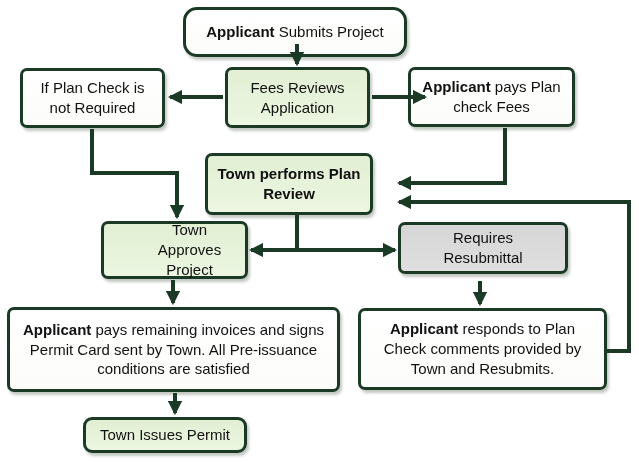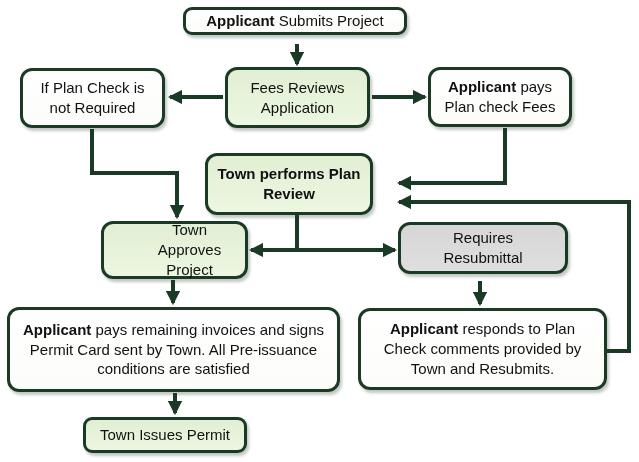--- a/index.html
+++ b/index.html
@@ -7,37 +7,37 @@
     position:relative;
     width:639px;height:462px;
     background:var(--background,#fff);
     font-family:"Liberation Sans",sans-serif;
     overflow:hidden;
   }
   .node{
     position:absolute;
     box-sizing:border-box;
     border:3px solid var(--dark-green,#1b3a26);
-    border-radius:12px;
+    border-radius:7px;
     display:flex;align-items:center;justify-content:center;
     text-align:center;
     font-size:15px;line-height:1.32;
     color:var(--text,#111);
     padding:2px 6px;
     box-shadow:2px 3px 3px rgba(120,132,120,.45);
   }
   .node .b{font-weight:bold;}
   .fill-green{background:linear-gradient(180deg,var(--light-green-deep,#e2efd3),var(--light-green,#ecf6e1));}
   .fill-gray{background:linear-gradient(180deg,var(--gray,#d6d6d6),#dfdfdf);}
   .fill-white{background:linear-gradient(180deg,#ffffff,#fcfdfa);}
 
-  #n-submit      {left:183px;top:7px;  width:224px;height:28px;border-radius:9px;}
+  #n-submit      {left:183px;top:7px;  width:224px;height:50px;border-radius:14px;}
   #n-review-app  {left:225px;top:67px; width:145px;height:61px;}
   #n-no-check    {left:20px; top:68px; width:145px;height:60px;}
-  #n-pay-fees    {left:428px;top:67px; width:144px;height:60px;}
+  #n-pay-fees    {left:408px;top:67px; width:167px;height:60px;}
   #n-plan-review {left:205px;top:153px;width:168px;height:62px;font-weight:bold;}
   #n-approve     {left:101px;top:221px;width:147px;height:58px;padding-left:36px;}
   #n-resubmittal {left:398px;top:222px;width:170px;height:52px;}
   #n-pay-invoices{left:7px;  top:307px;width:333px;height:85px;}
   #n-respond     {left:358px;top:308px;width:249px;height:82px;}
   #n-issue       {left:83px; top:417px;width:164px;height:36px;border-radius:9px;}
 
   #n-resubmittal .txt{max-width:110px;}
 
   svg.arrows{

